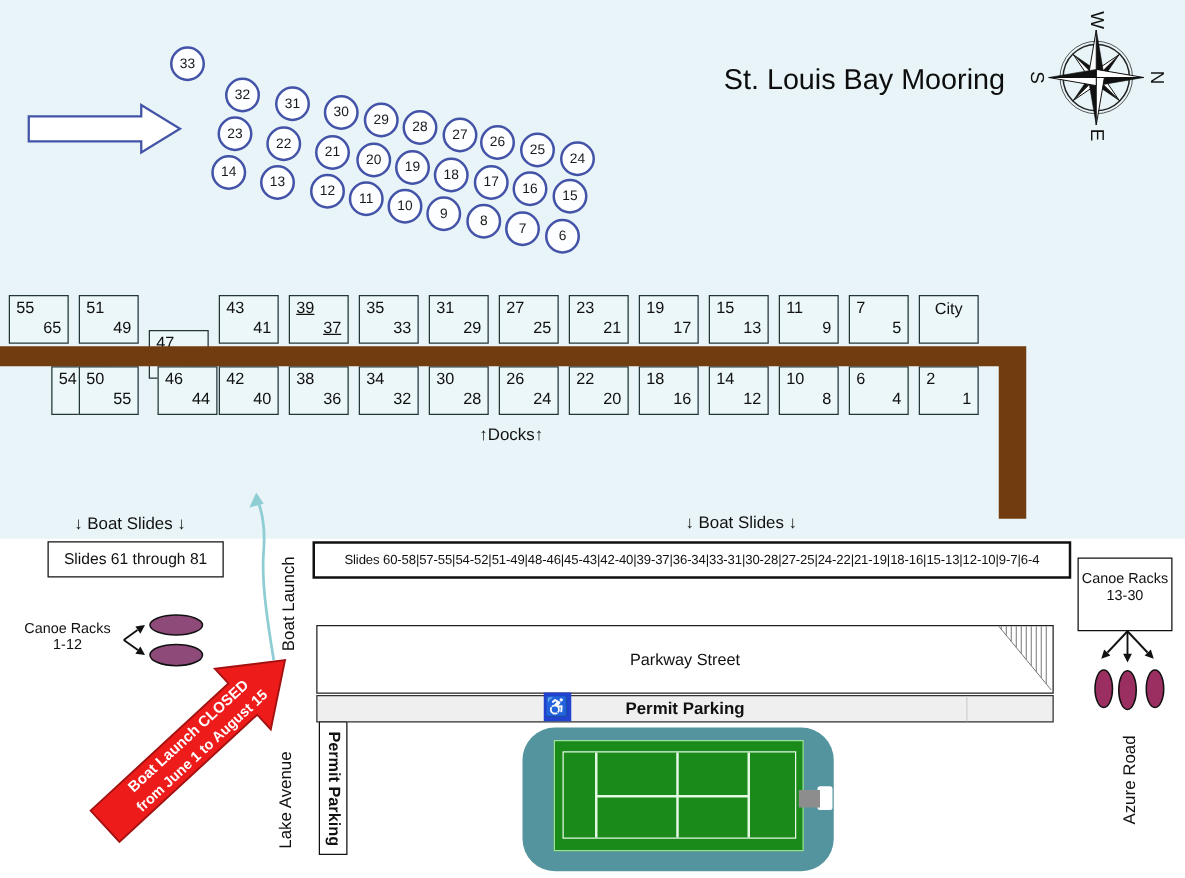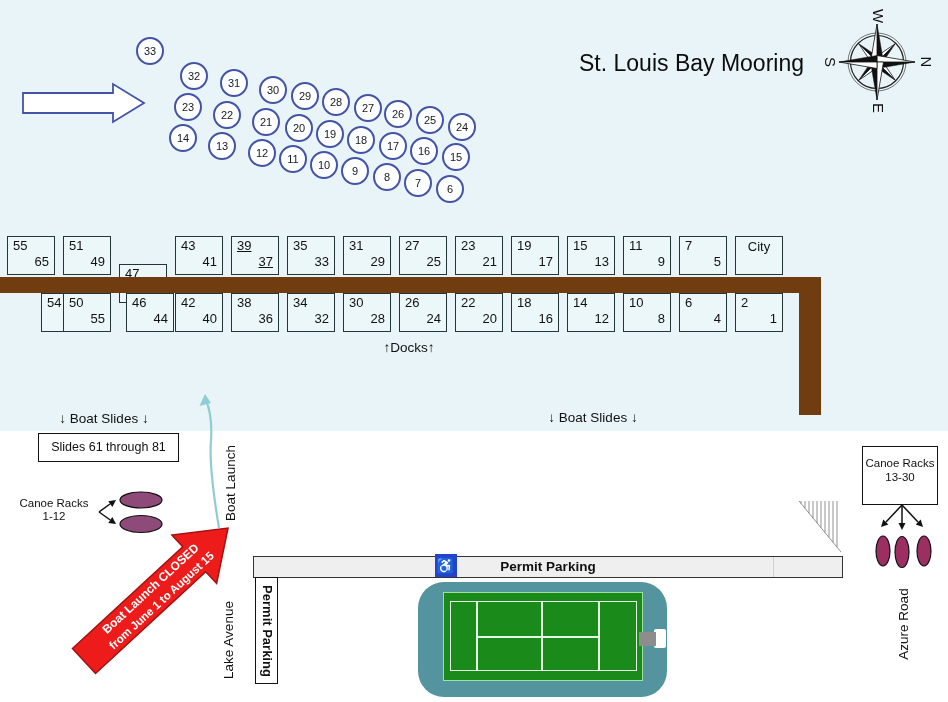--- a/index.html
+++ b/index.html
@@ -223,30 +223,36 @@
       </div>
     </div>
   <div class="abs docks-label">↑Docks↑</div>
 
   <div class="abs bs-left">↓ Boat Slides ↓</div>
   <div class="abs bs-right">↓ Boat Slides ↓</div>
 
   <div class="abs slides61-box">
     <span>Slides 61 through 81</span>
   </div>
+  <div class="abs slideslong-box">
+    <span>Slides 60-58|57-55|54-52|51-49|48-46|45-43|42-40|39-37|36-34|33-31|30-28|27-25|24-22|21-19|18-16|15-13|12-10|9-7|6-4</span>
+  </div>
 
   <div class="abs canoe-left">
     <div>Canoe Racks</div>
     <div>1-12</div>
   </div>
   <div class="abs canoe-right-box">
     <div>Canoe Racks</div>
     <div>13-30</div>
   </div>
 
+  <div class="abs parkway-box">
+    <span>Parkway Street</span>
+  </div>
   <div class="abs permit-strip">
     <span>Permit Parking</span>
     <div class="ps-div"></div>
   </div>
   <div class="abs handicap">♿</div>
 
   <div class="abs permitv-box">
     <div class="permitv-text">Permit Parking</div>
   </div>
 

